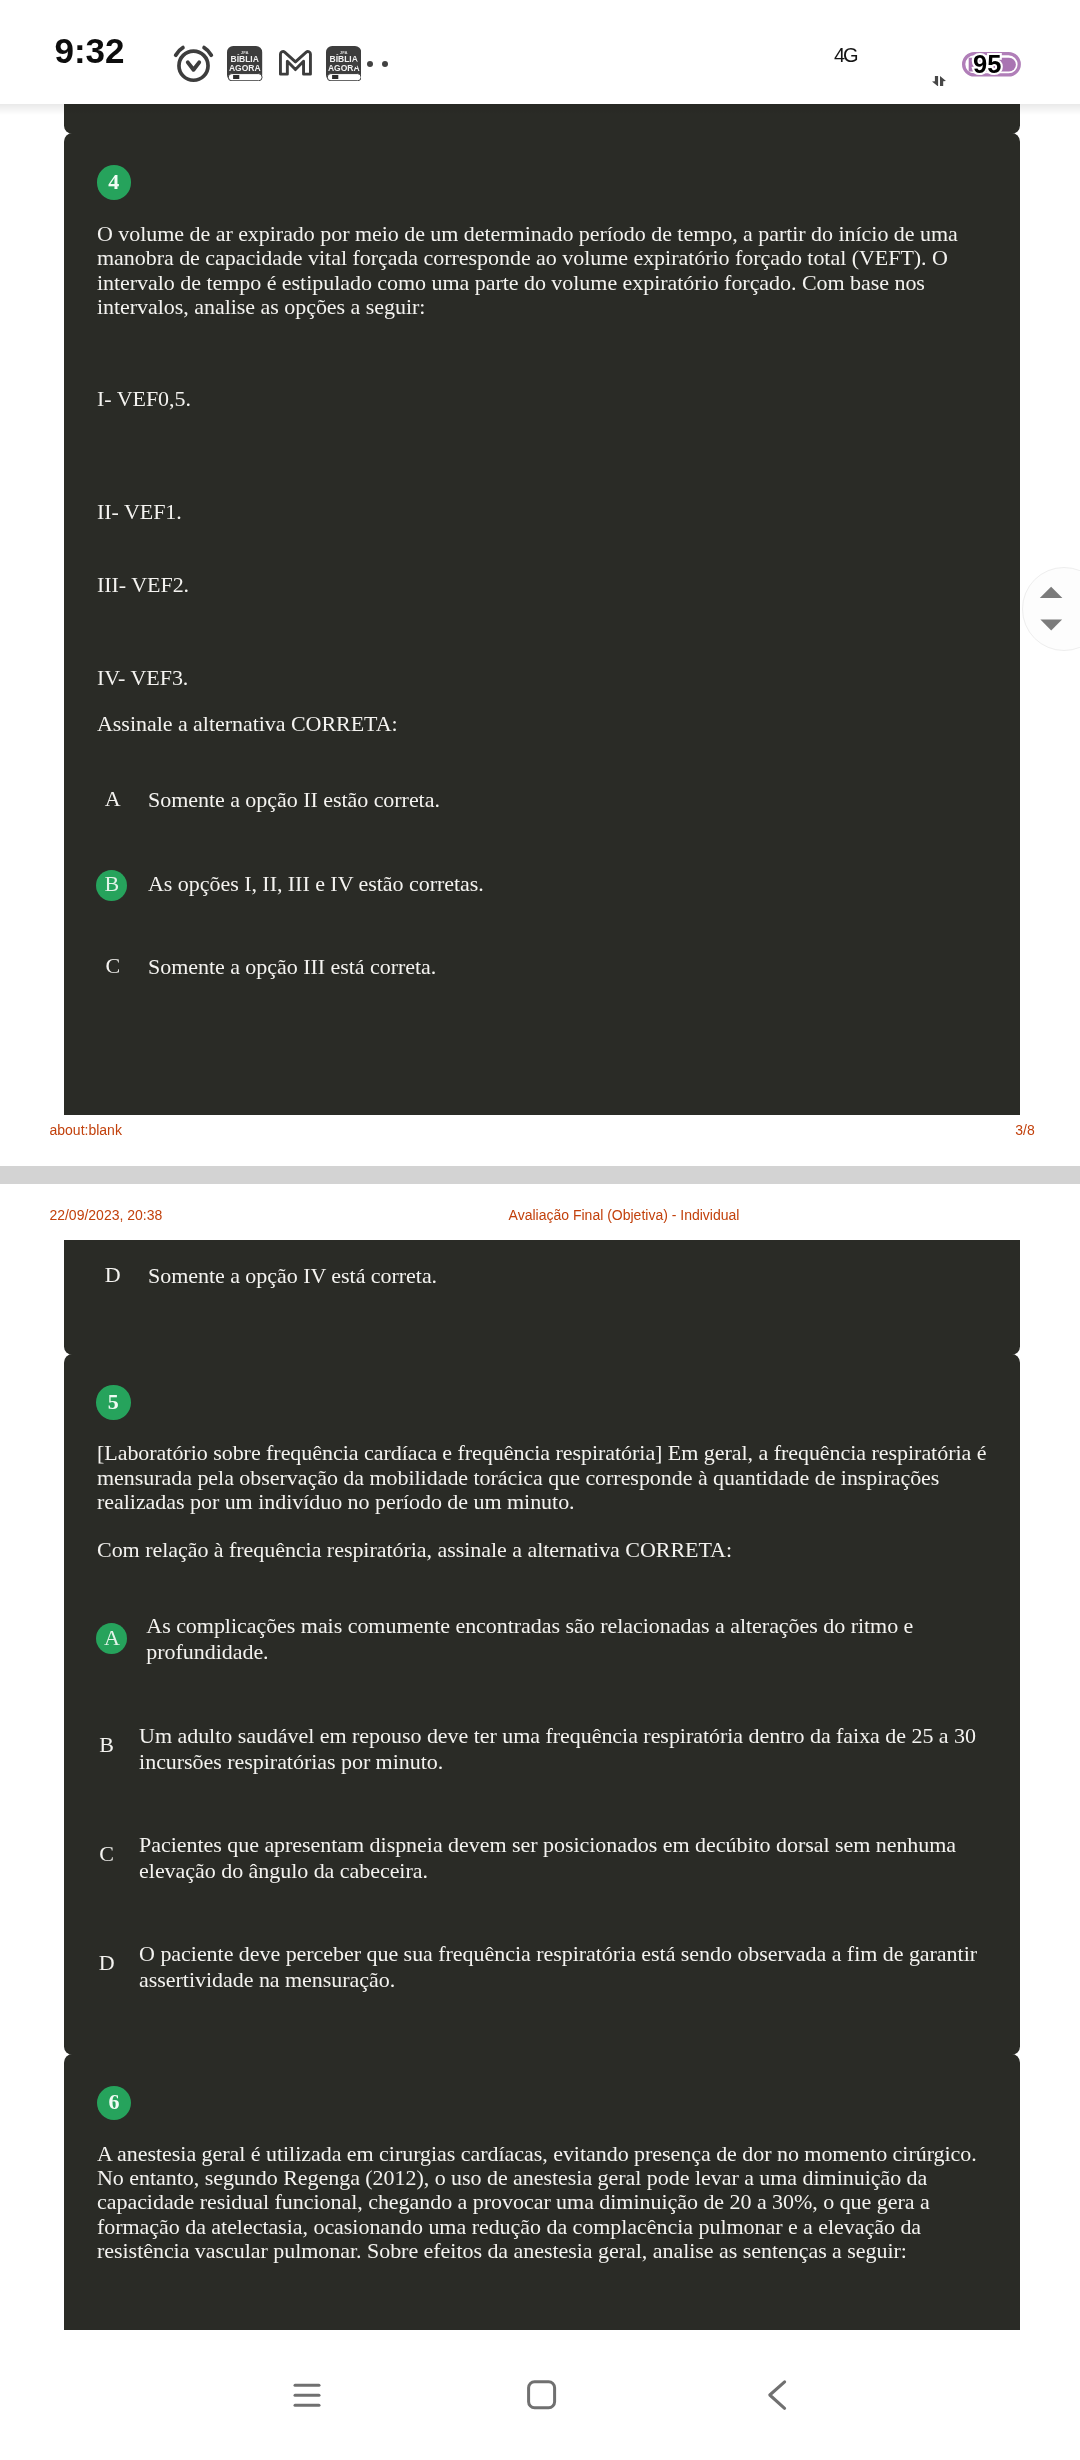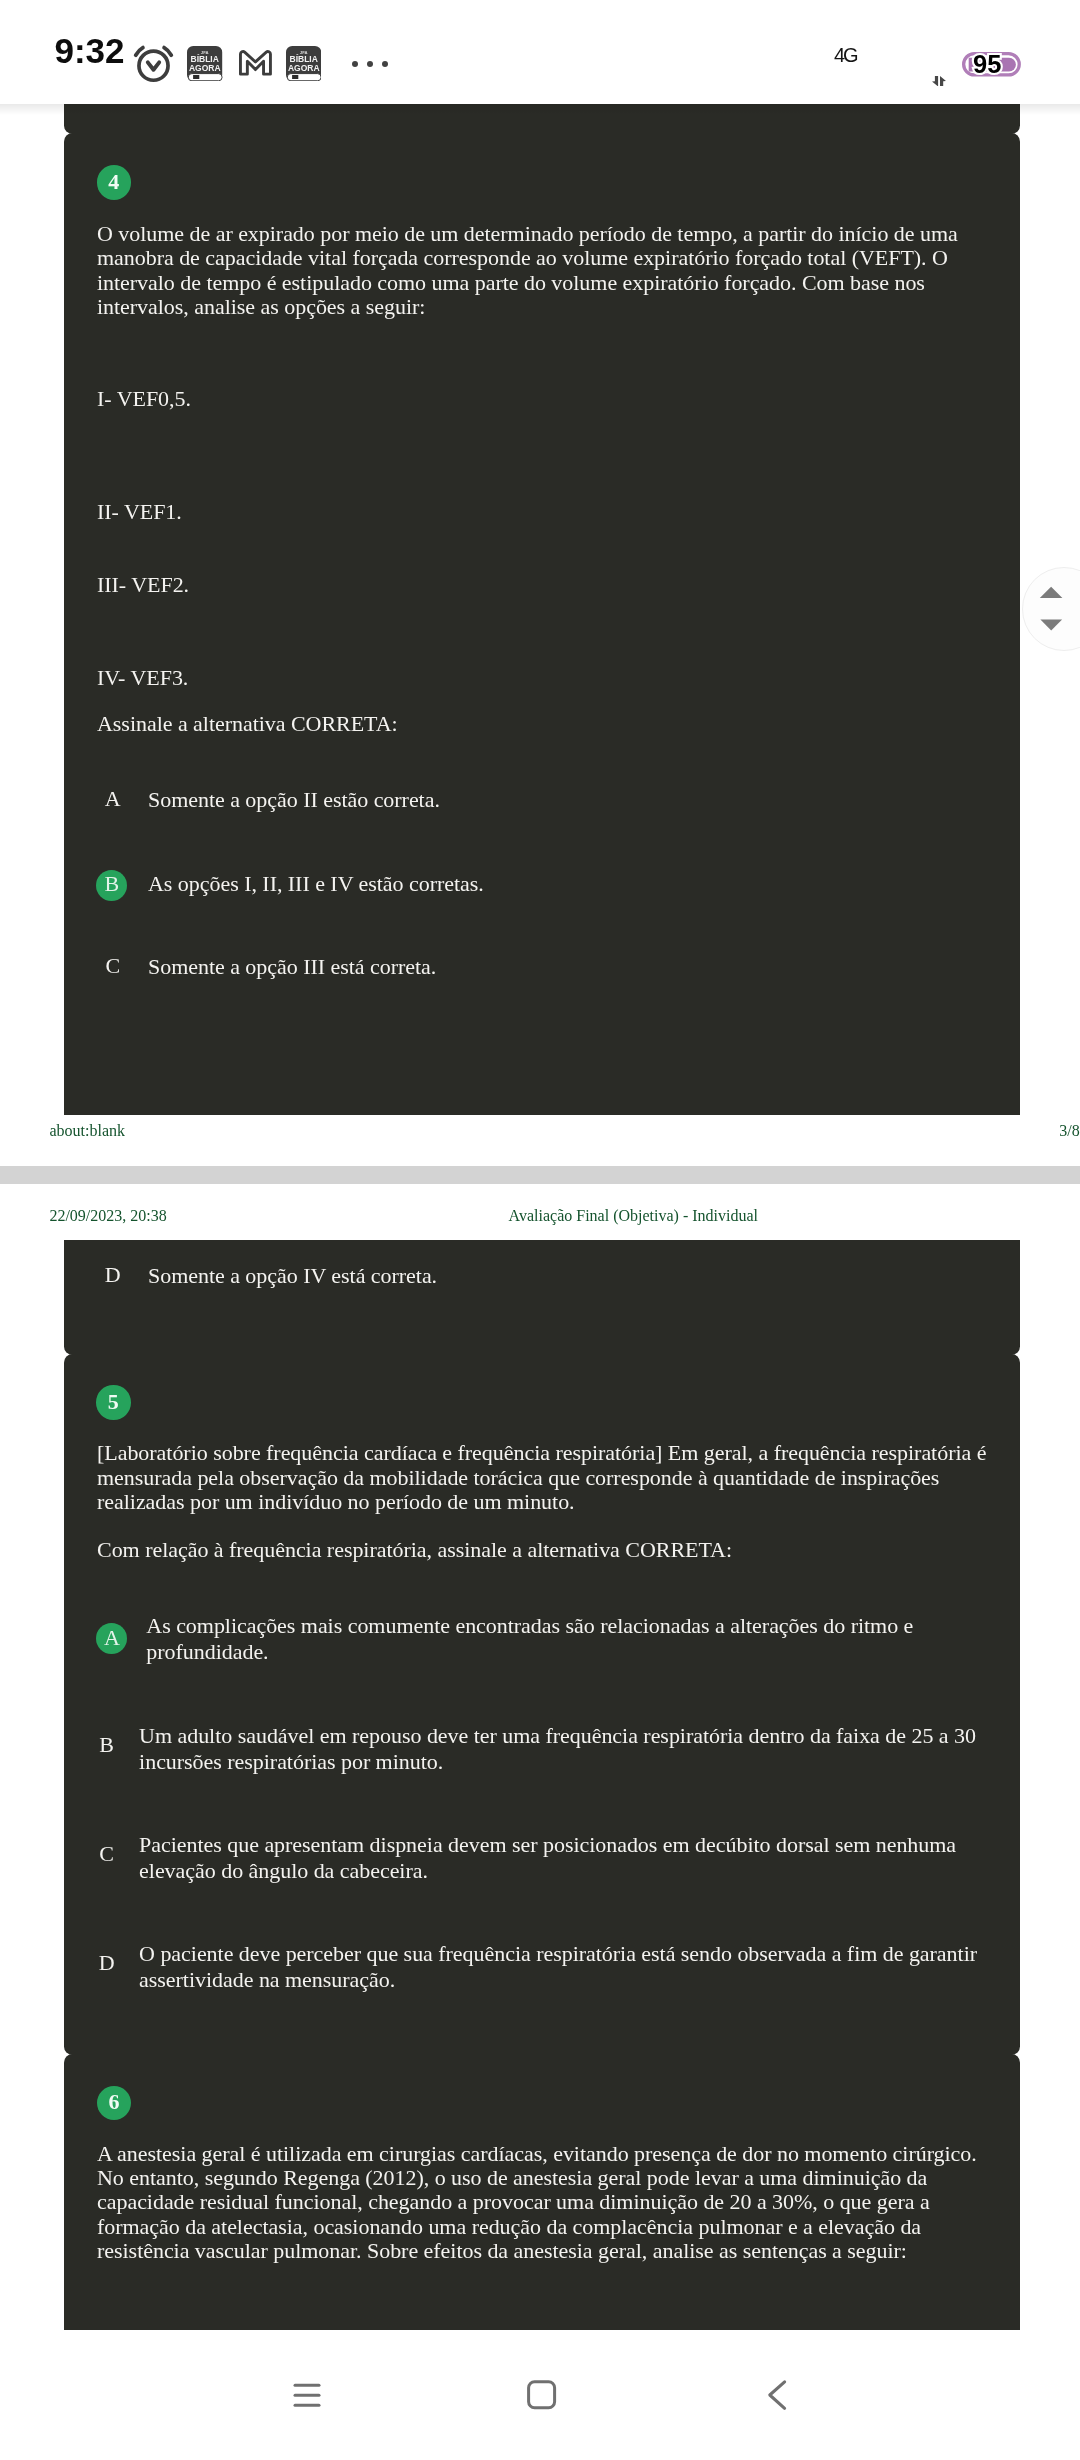--- a/index.html
+++ b/index.html
@@ -4,35 +4,35 @@
 <title>doc</title>
 <style>
   * { box-sizing: border-box; margin:0; padding:0; -webkit-font-smoothing: antialiased; }
   html,body { width:1080px; height:2460px; background:#ffffff; }
   body { font-family:"Liberation Sans", sans-serif; overflow:hidden; position:relative; }
 
   
   .statusbar { position:absolute; left:0; top:0; width:1080px; height:104px; background:#fff; filter:opacity(1); }
   .sb-time { position:absolute; left:54.5px; top:51px; font-family:"Liberation Sans", sans-serif;
              font-size:35px; font-weight:700; color:#0d0d0d; line-height:0; }
-  .sb-ic { position:absolute; top:45px; }
+  .sb-ic { position:absolute; top:45px;margin-left:40px; }
   .sb-dots { position:absolute; left:351.7px; top:60.9px; display:flex; gap:9.0px; }
   .sb-dot { width:6.1px; height:6.1px; border-radius:50%; background:#424242; }
   .sb-4g { position:absolute; left:833.9px; top:54.8px; font-size:20px; color:#151515;
            font-family:"Liberation Sans", sans-serif; line-height:0; letter-spacing:-1.9px; }
   .sb-sync { position:absolute; left:932px; top:72px; }
   .sb-batt { position:absolute; left:962.4px; top:52.4px; }
 
   .sb-shadow { position:absolute; left:0; top:104px; width:1080px; height:11px;
                background:linear-gradient(to bottom, rgba(0,0,0,0.085), rgba(0,0,0,0)); z-index:5;
                pointer-events:none; }
 
   
   .doc { position:absolute; left:0; top:104px; width:1080px; height:2226px; background:#fff; overflow:hidden; }
-  .ptext { position:absolute; font-size:16px; color:#14532d; font-family:Liberation Serif, serif;
+  .ptext { position:absolute; font-size:14px; color:#c2410c; font-family:Liberation Sans, sans-serif;
            white-space:nowrap; filter:opacity(1); }
   .gapband { position:absolute; left:0; width:1080px; background:#d3d3d3; }
 
   .card { position:absolute; left:64px; width:956px; background:#2a2b26; filter:opacity(1); }
   .qnum { width:34.5px; height:34.5px; border-radius:50%; background:#26a35c; color:#f0fbf4;
           font-family:"Liberation Serif", serif; font-size:22px; font-weight:700;
           display:flex; align-items:center; justify-content:center; line-height:1; padding-bottom:2px; }
   .qtext { font-family:"Liberation Serif", serif; font-size:22px; line-height:24.4px; color:#f4f3f0; letter-spacing:-0.04px; }
   .opt { position:absolute; font-family:"Liberation Serif", serif; font-size:22px; line-height:26px; color:#f4f3f0; letter-spacing:-0.04px; }
   .optletter { position:absolute; font-family:"Liberation Serif", serif; font-size:22px; line-height:26px;
@@ -139,21 +139,21 @@
       <span class="optsel" style="left:-0.7px; top:-1.2px;">B</span>
       <span style="position:absolute; left:51px; top:0; white-space:nowrap;">As opções I, II, III e IV estão corretas.</span>
     </div>
     <div class="opt" style="left:33px; top:821.3px; width:900px;">
       <span class="optletter" style="left:2.3px; top:-1px; width:27px;">C</span>
       <span style="position:absolute; left:51px; top:0; white-space:nowrap;">Somente a opção III está correta.</span>
     </div>
   </div>
 
   <div class="ptext" style="left:49.5px; top:1017.5px;">about:blank</div>
-  <div class="ptext" style="left:1015.3px; top:1017.5px;margin-left:44px;">3/8</div>
+  <div class="ptext" style="left:1015.3px; top:1017.5px;">3/8</div>
 
   <div class="gapband" style="top:1061.8px; height:18.5px;"></div>
 
   <div class="ptext" style="left:49.4px; top:1103.2px;">22/09/2023, 20:38</div>
   <div class="ptext" style="left:508.6px; top:1103.2px;">Avaliação Final (Objetiva) - Individual</div>
 
   <div class="card" style="top:1136px; height:115px; border-radius:0 0 8.5px 8.5px;">
     <div class="opt" style="left:33px; top:23.3px; width:900px;">
       <span class="optletter" style="left:2.3px; top:-1px; width:27px;">D</span>
       <span style="position:absolute; left:51px; top:0; white-space:nowrap;">Somente a opção IV está correta.</span>

